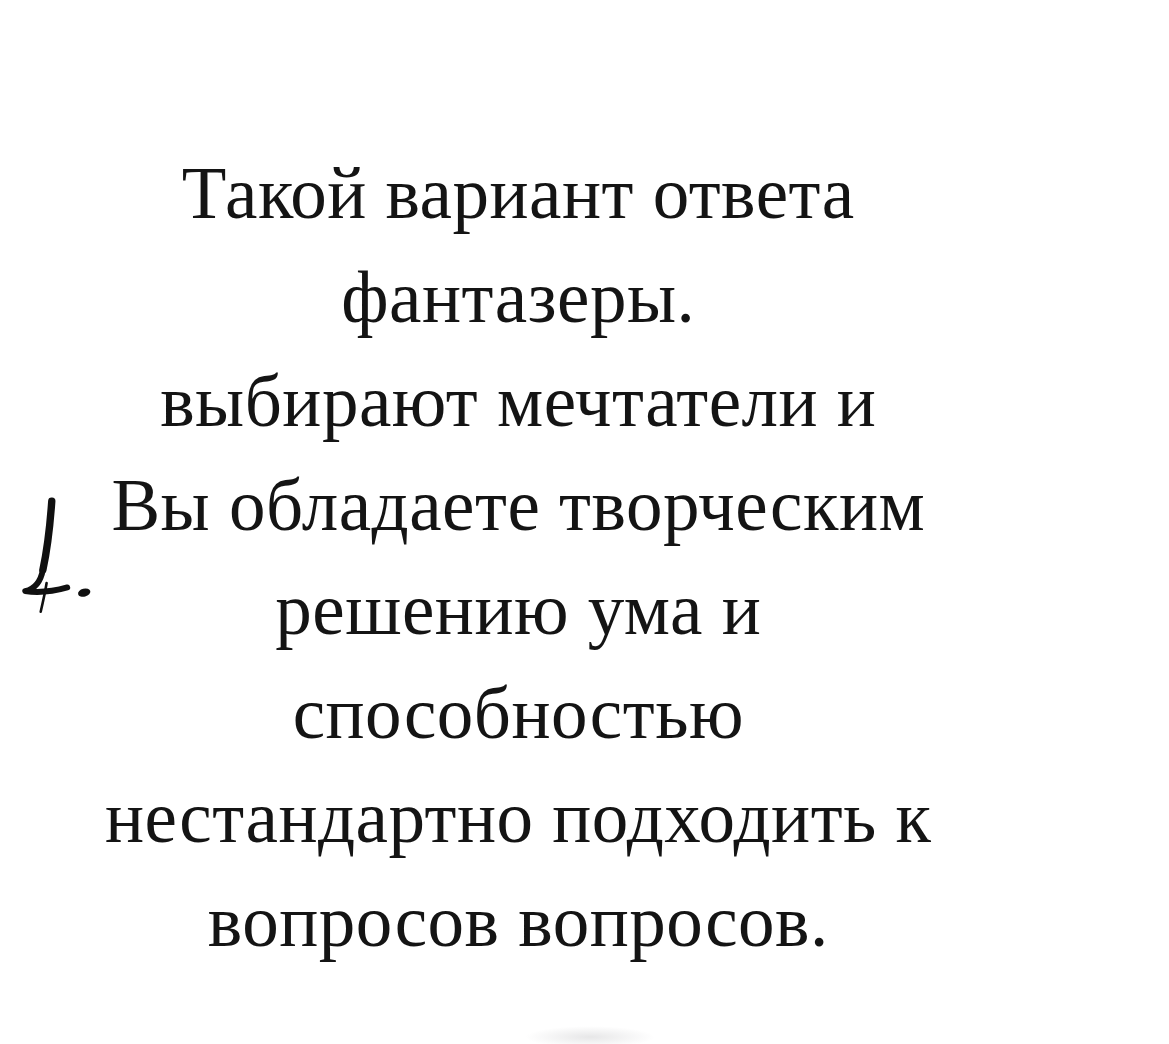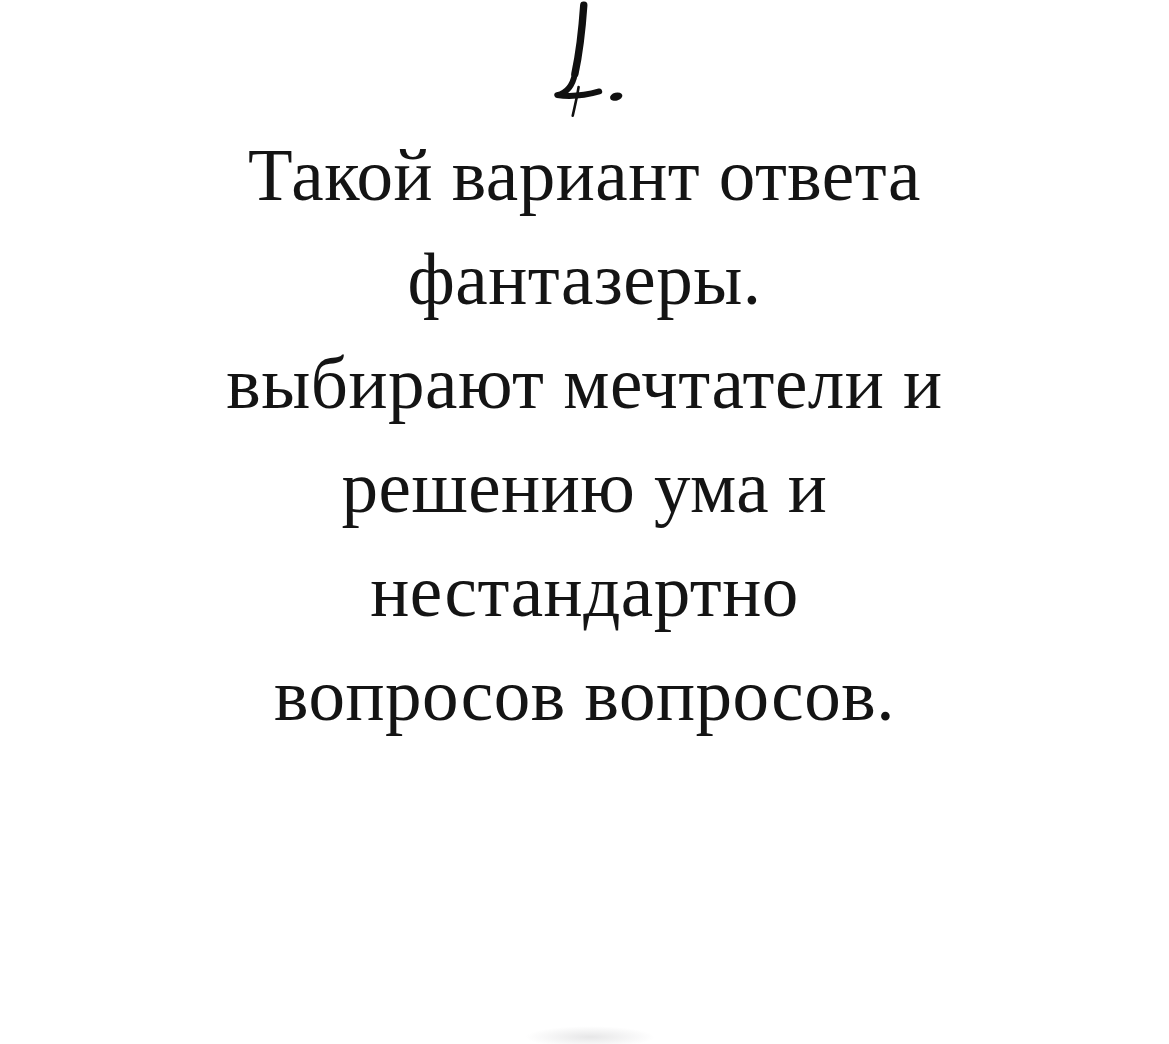--- a/index.html
+++ b/index.html
@@ -11,23 +11,24 @@
     height: 1044px;
     background: #ffffff;
     overflow: hidden;
     position: relative;
     font-family: "Liberation Serif", "DejaVu Serif", serif;
   }
   .page {
     width: 100%;
     height: 100%;
     display: flex;
-    flex-direction: column;
+    flex-direction: row;
     align-items: center;
     box-sizing: border-box;
+    padding-top: 72px;
   }
   .number-wrap {
     height: 118px;
     display: flex;
     align-items: center;
     justify-content: center;
     margin-bottom: 6px;
   }
   .text-block {
     text-align: center;
@@ -65,19 +66,21 @@
         <path d="M57,118 C55,131 52,144 49,157" stroke-width="3.5"></path>
       </g>
       <ellipse cx="108" cy="131" rx="8.5" ry="5.5" fill="#101010" transform="rotate(-14 108 131)"></ellipse>
     </svg>
   </div>
 
   <div class="text-block">
     <div class="text-line">Такой вариант ответа</div>
     <div class="text-line">фантазеры.</div>
     <div class="text-line">выбирают мечтатели и</div>
+    <div class="text-line">Вы обладаете творческим</div>
     <div class="text-line">решению ума и</div>
-    <div class="text-line">нестандартно</div>
+    <div class="text-line">способностью</div>
+    <div class="text-line">нестандартно подходить к</div>
     <div class="text-line">вопросов вопросов.</div>
   </div>
 
   <div class="smudge"></div>
 </div>
 
 </body></html>

